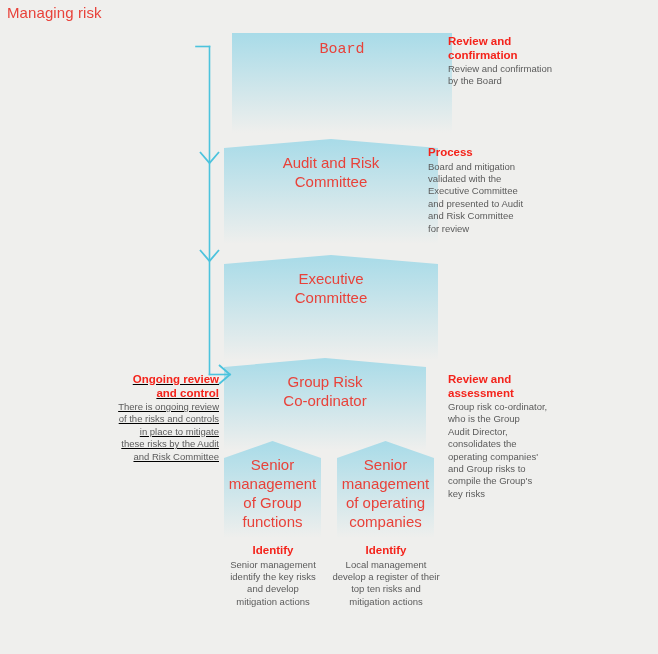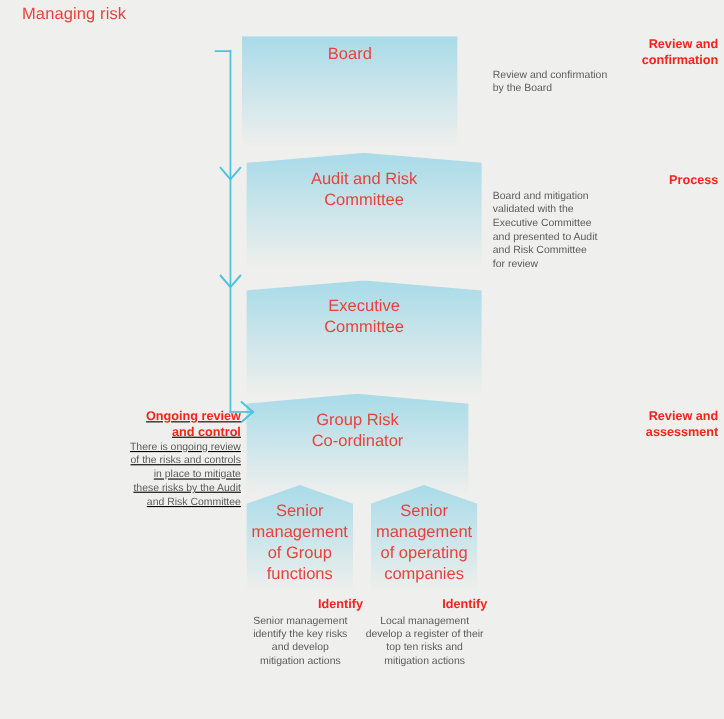--- a/index.html
+++ b/index.html
@@ -16,21 +16,21 @@
   }
   #stage {
     position: relative;
     width: 658px;
     height: 654px;
   }
 
   
   .page-title {
     position: absolute;
-    left: 20px;
+    left: 7px;
     top: 4px;
     font-size: 15px;
     color: #e8423a;
     letter-spacing: 0.1px;
     white-space: nowrap;
   }
 
   
   .chev {
     position: absolute;
@@ -69,40 +69,39 @@
     position: absolute;
     z-index: 4;
   }
   .note .note-head {
     color: #f4231b;
     font-weight: bold;
     font-size: 11.5px;
     line-height: 13.5px;
     white-space: pre-line;
     margin-bottom: 1px;
-    text-align: right;
   }
   .note .note-body {
     color: #5b5b5b;
     font-size: 9.5px;
     line-height: 12.4px;
     white-space: pre-line;
   }
   .note.align-left   { text-align: left; }
   .note.align-right  { text-align: right; }
   .note.align-center { text-align: center; }
 </style>
 </head>
 <body>
 
 <div id="stage">
 
   <div class="page-title">Managing risk</div>
 
-  <div class="chev" style="left:220px; top:33px; width:196px; height:100px; padding-top:7px;">
+  <div class="chev" style="left:232px; top:33px; width:220px; height:100px; padding-top:7px;font-family:Liberation Mono, monospace;">
     <svg class="chev-bg" viewBox="0 0 214 100" preserveAspectRatio="none">
       <defs>
         <linearGradient id="gradBoard" x1="0" y1="0" x2="0" y2="1">
           <stop offset="0%" stop-color="#a8dbe8"></stop>
           <stop offset="100%" stop-color="#efefed"></stop>
         </linearGradient>
       </defs>
       <polygon points="0,0 214,0 214,100 0,100" fill="url(#gradBoard)"></polygon>
     </svg>
     <div class="chev-label">Board</div>
@@ -201,33 +200,41 @@
     </g>
   </svg>
 
   <div class="note align-left" style="left:448px; top:35px; width:205px;">
     <div class="note-head">Review and
 confirmation</div>
     <div class="note-body">Review and confirmation
 by the Board</div>
   </div>
 
-  <div class="note align-left" style="left:448px; top:146px; width:205px;margin-top:12px;">
+  <div class="note align-left" style="left:428px; top:146px; width:205px;">
     <div class="note-head">Process</div>
     <div class="note-body">Board and mitigation
 validated with the
 Executive Committee
 and presented to Audit
 and Risk Committee
 for review</div>
   </div>
 
   <div class="note align-left" style="left:448px; top:373px; width:205px;">
     <div class="note-head">Review and
 assessment</div>
+    <div class="note-body">Group risk co-ordinator,
+who is the Group
+Audit Director,
+consolidates the
+operating companies'
+and Group risks to
+compile the Group's
+key risks</div>
   </div>
 
   <div class="note align-right" style="left:8px; top:373px; width:211px;text-decoration:underline;">
     <div class="note-head">Ongoing review
 and control</div>
     <div class="note-body">There is ongoing review
 of the risks and controls
 in place to mitigate
 these risks by the Audit
 and Risk Committee</div>

